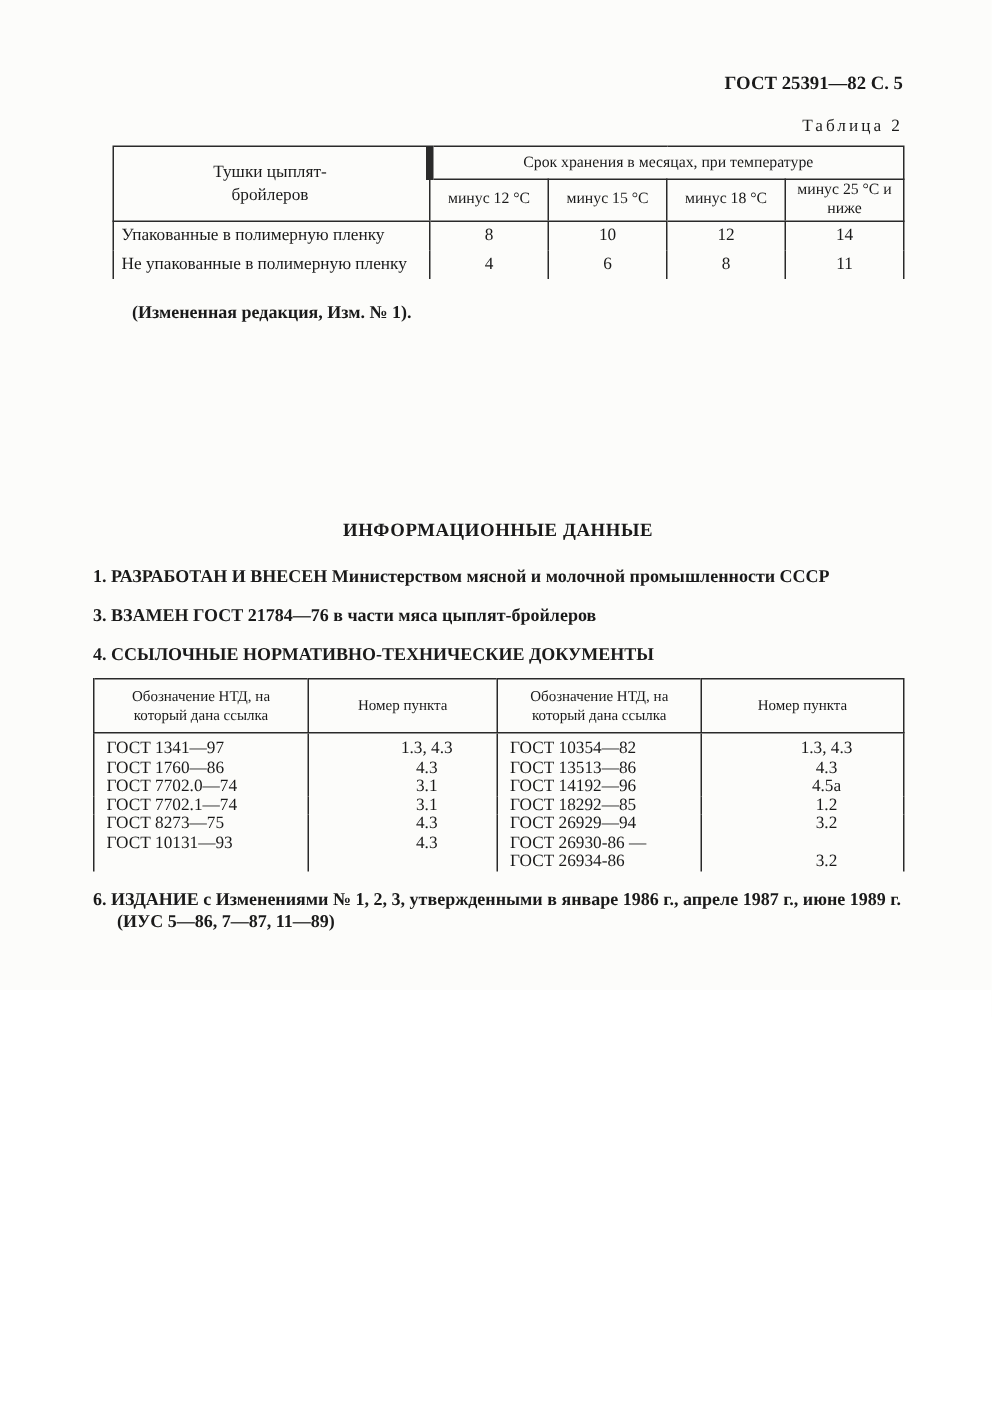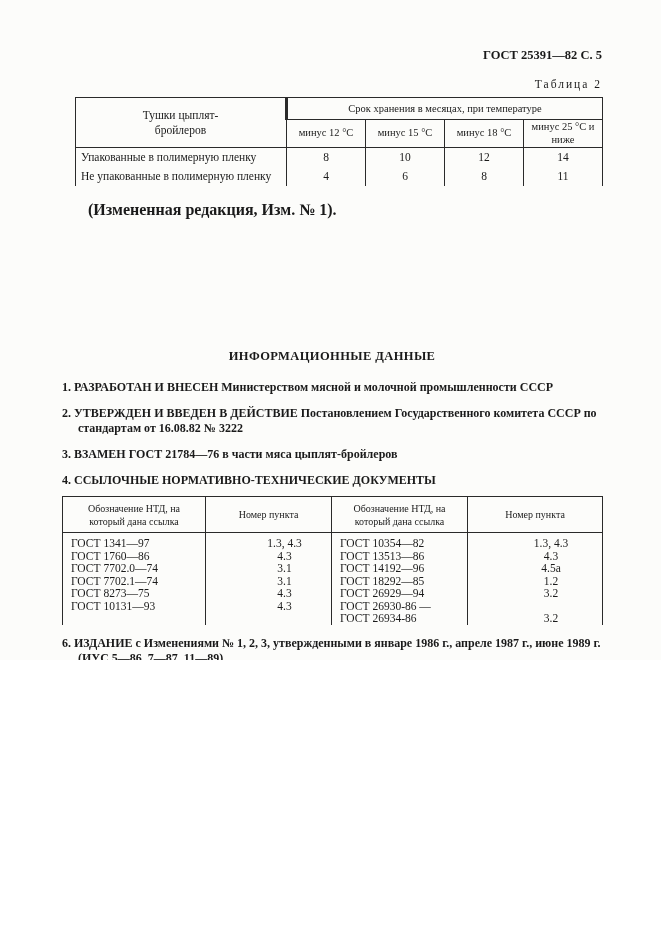--- a/index.html
+++ b/index.html
@@ -20,32 +20,32 @@
   
   .storage-table {
     border-collapse: collapse; table-layout: fixed;
     margin: 7px 0 0 13px; width: 527px;
     border-top: 1px solid #2a2a2a;
     font-size: 11.5px;
   }
   .storage-table td { border-color: #2a2a2a; }
   .st-stub { border-left: 1px solid #2a2a2a; border-bottom: 1px solid #2a2a2a; text-align: center; vertical-align: middle; }
   .st-stub .stub-inner { max-width: 120px; margin: 0 auto; line-height: 1.3; }
-  .st-span { border-left: 3px solid #eab308; border-right: 1px solid #2a2a2a; border-bottom: 1px solid #2a2a2a;
+  .st-span { border-left: 5px solid #eab308; border-right: 1px solid #2a2a2a; border-bottom: 1px solid #2a2a2a;
              text-align: center; vertical-align: middle; font-size: 10.5px; height: 22px; }
   .st-temp { border-left: 1px solid #2a2a2a; border-bottom: 1px solid #2a2a2a;
              text-align: center; vertical-align: middle; font-size: 10.5px; height: 28px; line-height: 1.2; padding: 1px 2px; }
   .st-temp.last { border-right: 1px solid #2a2a2a; text-align: center; }
   .storage-table tr.data td { height: 17px; line-height: 17px; vertical-align: middle; }
   .st-rowlabel { border-left: 1px solid #2a2a2a; padding-left: 5px; }
   .st-val { border-left: 1px solid #2a2a2a; text-align: center; }
   .st-val.last { border-right: 1px solid #2a2a2a; }
   .storage-table tr.data:first-of-type td { padding-top: 2px; }
 
-  .amend-note { margin: 15px 0 0 26px; font-weight: bold; font-size: 16px; }
+  .amend-note { margin: 15px 0 0 26px; font-weight: bold; font-size: 12px; }
 
   .info-title { margin-top: 130px; text-align: center; font-weight: bold; font-size: 12.5px; letter-spacing: 0.4px; }
   .item { margin-top: 11px; font-weight: bold; font-size: 12px; line-height: 15px; padding-left: 16px; text-indent: -16px; }
   .item.first { margin-top: 16px; }
 
   
   .ref-table {
     border-collapse: collapse; table-layout: fixed;
     margin-top: 8px; width: 540px;
     border-top: 1px solid #2a2a2a;
@@ -113,21 +113,20 @@
           <td class="st-val last">11</td>
         </tr>
       </tbody>
     </table>
 
     <div class="amend-note">(Измененная редакция, Изм. № 1).</div>
 
     <div class="info-title">ИНФОРМАЦИОННЫЕ ДАННЫЕ</div>
 
     <div class="item first">1. РАЗРАБОТАН И ВНЕСЕН Министерством мясной и молочной промышленности СССР</div>
-    <div class="item">2. УТВЕРЖДЕН И ВВЕДЕН В ДЕЙСТВИЕ Постановлением Государственного комитета СССР по стандартам от 16.08.82 № 3222</div>
     <div class="item">3. ВЗАМЕН ГОСТ 21784—76 в части мяса цыплят-бройлеров</div>
     <div class="item">4. ССЫЛОЧНЫЕ НОРМАТИВНО-ТЕХНИЧЕСКИЕ ДОКУМЕНТЫ</div>
 
     <table class="ref-table">
       <colgroup>
         <col style="width:143px">
           <col style="width:126px">
           <col style="width:136px">
           <col style="width:135px">
       </colgroup>

